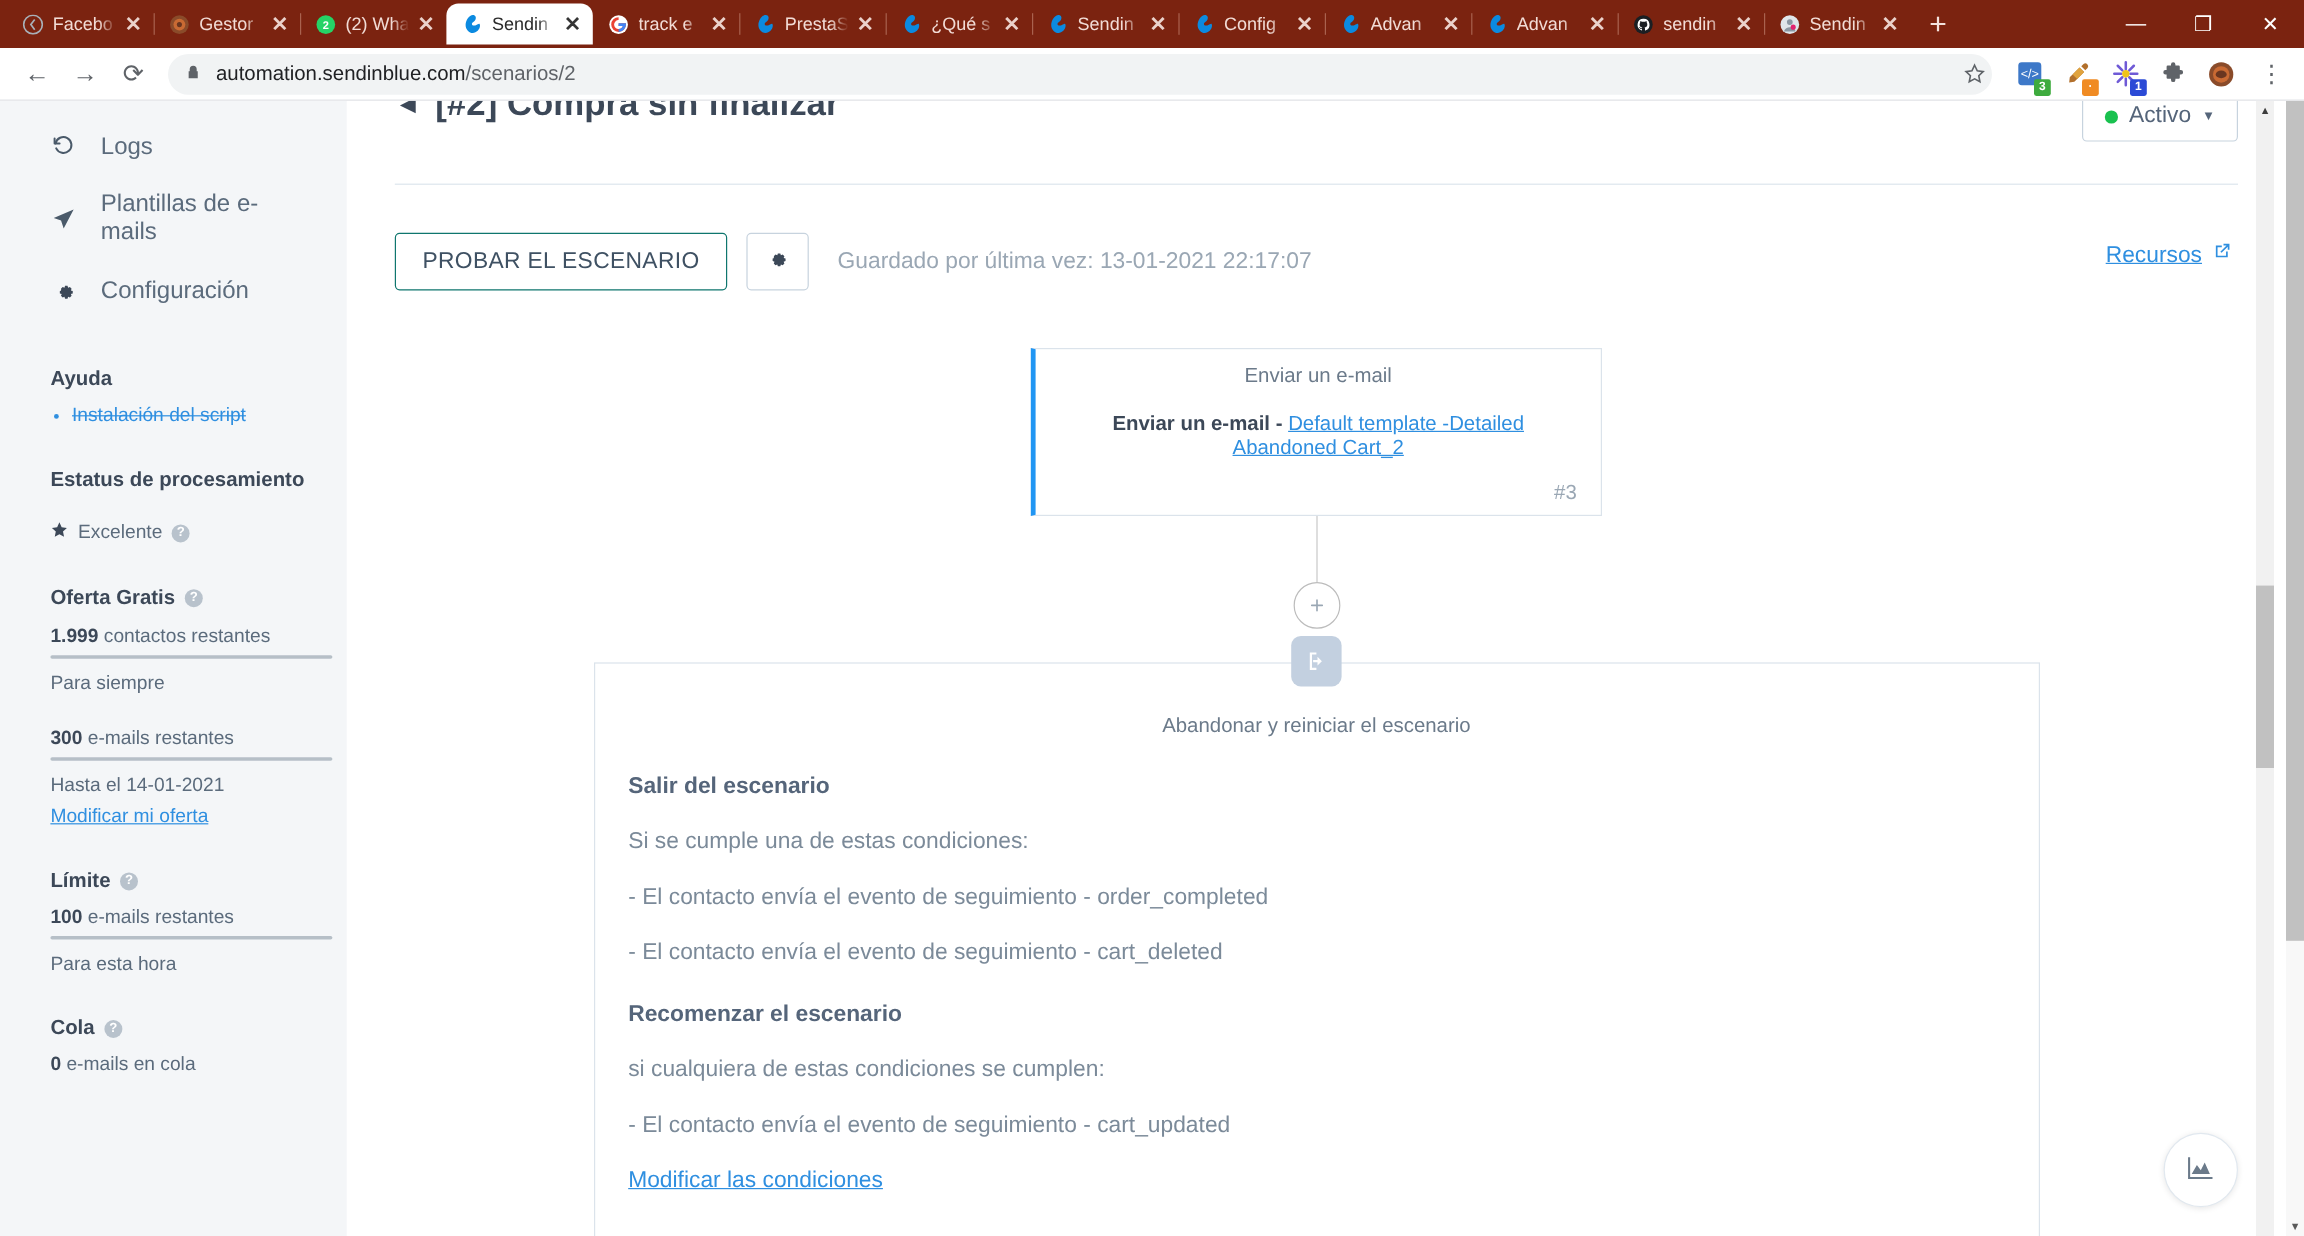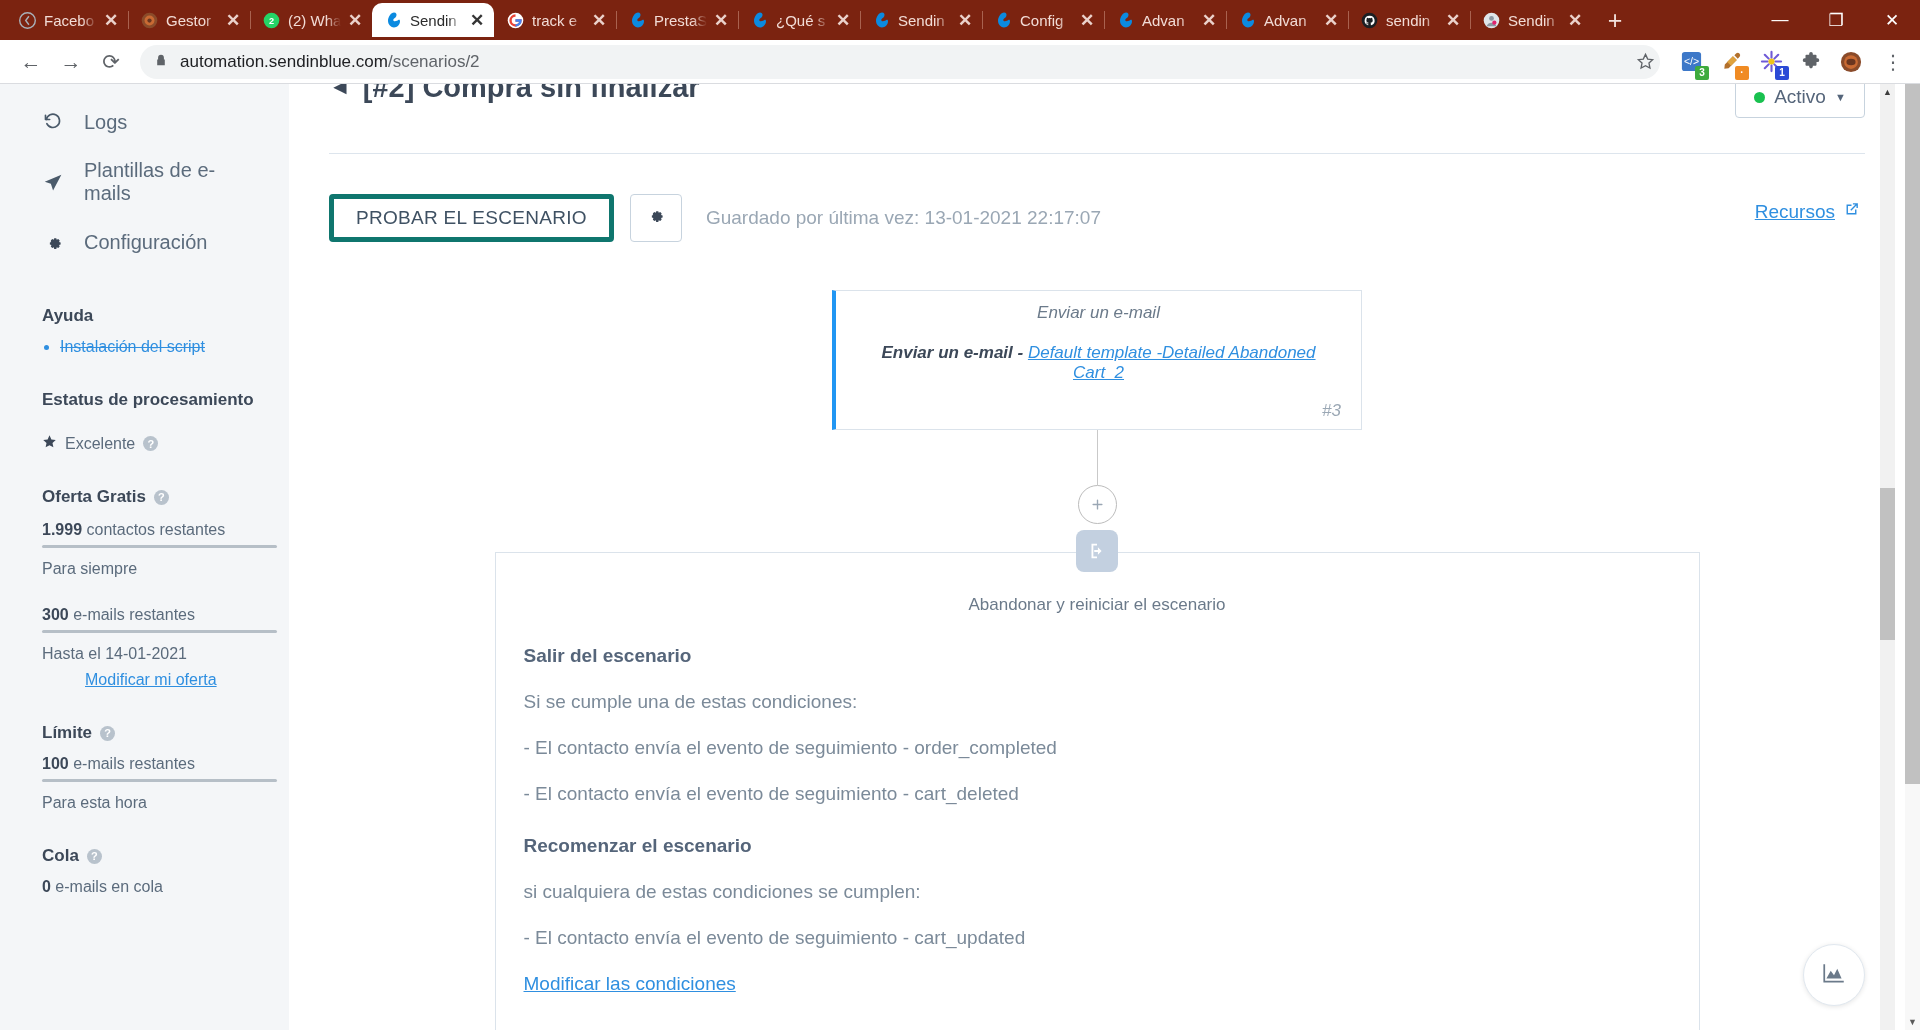--- a/index.html
+++ b/index.html
@@ -93,21 +93,21 @@
   .qmark {
     width: 15px; height: 15px; border-radius: 50%; background: #b8c2cc; color: #fff;
     font-size: 11px; font-weight: 700; display: inline-flex; align-items: center; justify-content: center;
     flex: 0 0 15px;
   }
   .meter-block { margin-top: 8px; }
   .meter-line { font-size: 16px; color: #5b6b7c; margin-bottom: 6px; }
   .meter-line b { color: #3c4858; font-weight: 700; }
   .meter { height: 3px; background: #b6bfc7; border-radius: 2px; width: 235px; }
   .meter-sub { font-size: 16px; color: #5b6b7c; margin-top: 12px; }
-  .side-link { color: #2f8fe0; font-size: 16px; margin-top: 8px; display: inline-block; margin-left: 43px; }
+  .side-link { color: #2f8fe0; font-size: 16px; margin-top: 8px; display: inline-block; }
   .blk { margin-top: 30px; }
 
   .content { flex: 1 1 auto; position: relative; overflow: hidden; background: #fff; }
   .content-pad { padding: 0 40px 0 40px; }
 
   .page-title {
     font-size: 29px; font-weight: 700; color: #3c4858;
     display: flex; align-items: center; gap: 12px;
     margin-top: -16px; height: 38px; overflow: hidden;
   }
@@ -119,39 +119,39 @@
     background: #fff; display: flex; align-items: center; justify-content: center; gap: 9px;
     color: #55657a; font-size: 19px;
   }
   .dot { width: 11px; height: 11px; border-radius: 50%; background: #19c14f; flex: 0 0 11px; }
   .caret { font-size: 11px; color: #55657a; }
 
   .divider { height: 1px; background: #dde5ed; margin: 47px 0 0 0; }
 
   .action-row { display: flex; align-items: center; gap: 16px; margin-top: 40px; position: relative; }
   .btn-outline {
-    height: 48px; padding: 0 22px; border: 5px solid #0f766e; border-radius: 4px; background: #fff;
+    height: 48px; padding: 0 22px; border: 1px solid #0f766e; border-radius: 4px; background: #fff;
     color: #3f5163; font-size: 19px; display: flex; align-items: center; letter-spacing: .3px;
   }
   .btn-icon {
     width: 52px; height: 48px; border: 1px solid #c7d3de; border-radius: 4px; background: #fff;
     display: flex; align-items: center; justify-content: center; color: #3c4858; font-size: 19px;
   }
   .saved-text { color: #9aa7b4; font-size: 19px; margin-left: 8px; }
   .resources {
     position: absolute; right: 5px; top: 7px; color: #2f8fe0; font-size: 19px;
     display: flex; align-items: center; gap: 8px;
   }
 
   
   .canvas { position: relative; margin-top: 48px; }
   .node {
-    width: 530px; margin: 0 auto; background: #fff;
+    width: 476px; margin: 0 auto; background: #fff;
     border: 1px solid #dbe3eb; border-left: 4px solid #2196f3;
-    padding: 12px 20px 8px 20px; position: relative; font-style: italic;
+    padding: 12px 20px 8px 20px; position: relative;
   }
   .node-head { text-align: center; color: #6b7a8a; font-size: 17px; }
   .node-body { text-align: center; font-size: 17px; color: #3c4858; margin-top: 20px; }
   .node-body b { font-weight: 700; }
   .node-body a { color: #2f8fe0; }
   .node-id { text-align: right; color: #9aa7b4; font-size: 17px; margin-top: 18px; }
 
   .connector { width: 1px; height: 55px; background: #c9c9c9; margin: 0 auto; }
   .plus {
     width: 39px; height: 39px; border-radius: 50%; border: 1px solid #bcbcbc; background: #fff;

